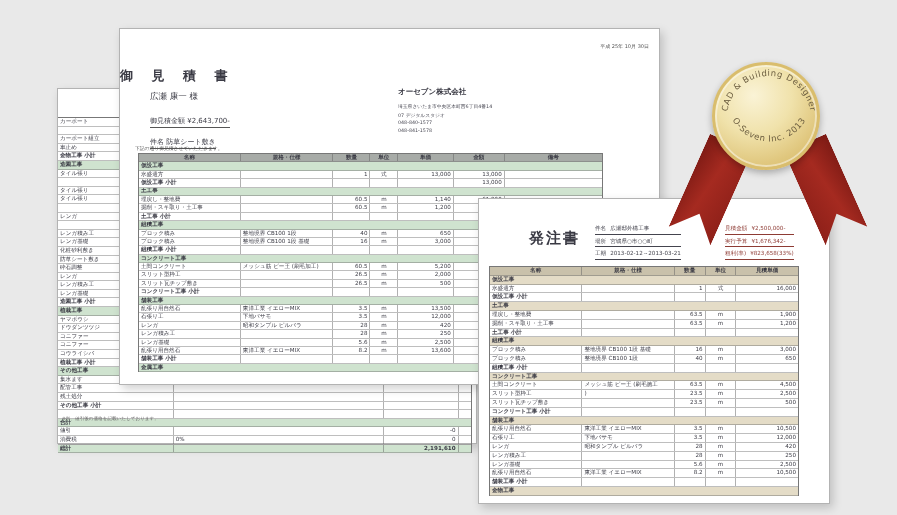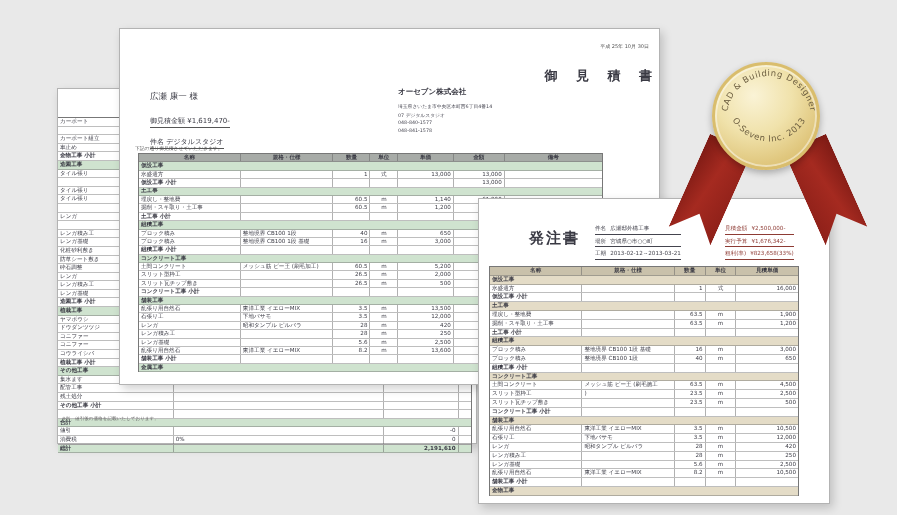--- a/index.html
+++ b/index.html
@@ -27,21 +27,21 @@
   .tbl.green .trow.total{font-weight:bold;}
   #est-table .trow{height:7.4px;}
   #ord-table .trow{height:7.8px;}
   #list-table .trow{height:7.6px;}
   #est-table{left:18px;top:124px;width:463px;}
   #ord-table{left:10px;top:67px;width:308px;}
   #list-table{left:0px;top:28px;width:413px;border-left:none;}
 
   
   .est-date{position:absolute;top:14px;right:10px;font-size:5px;color:#555;}
-  .est-title{position:absolute;top:38px;left:0;width:100%;text-align:right;font-size:13px;letter-spacing:7px;color:#3a3a44;font-weight:bold;font-family:"DejaVu Serif","Liberation Serif",serif;}
+  .est-title{position:absolute;top:38px;left:0;width:100%;text-align:left;font-size:13px;letter-spacing:7px;color:#3a3a44;font-weight:bold;font-family:"DejaVu Serif","Liberation Serif",serif;}
   .est-customer{position:absolute;top:62px;left:30px;font-size:8.5px;color:#3a3a44;}
   .est-amount{position:absolute;top:87px;left:30px;font-size:7px;color:#3a3a44;border-bottom:1px solid #555;padding-bottom:1px;}
   .est-subject{position:absolute;top:108px;left:30px;font-size:7px;color:#3a3a44;border-bottom:1px solid #555;padding-bottom:1px;}
   .est-intro{position:absolute;top:116px;left:15px;font-size:4.8px;color:#555;}
   .est-company{position:absolute;top:58px;left:278px;color:#3a3a44;}
   .est-company .co-name{font-size:7.5px;font-weight:bold;margin-bottom:6px;font-family:Liberation Mono, monospace;}
   .est-company .co-line{font-size:4.8px;margin-top:2.5px;color:#4a4a55;}
 
   
   .ord-title{position:absolute;left:50px;top:30px;font-size:15px;letter-spacing:2px;color:#3a3a44;font-weight:bold;font-family:"DejaVu Serif","Liberation Serif",serif;}
@@ -292,22 +292,22 @@
           <span class="cell c-note" style="width: 3%;"></span>
         </div>
       </div>
     <div class="list-note">※尚、値引後の価格を記載いたしております。</div>
   </div>
 
   <div id="doc-estimate" class="page">
     <div class="est-date">平成 25年 10月 30日</div>
     <div class="est-title">御 見 積 書</div>
     <div class="est-customer">広瀬 康一 様</div>
-    <div class="est-amount">御見積金額  ¥1,619,470-</div>
-    <div class="est-subject">件名  デジタルスタジオ</div>
+    <div class="est-amount">御見積金額  ¥2,643,700-</div>
+    <div class="est-subject">件名  防草シート敷き</div>
     <div class="est-intro">下記の通り御見積させていただきます。</div>
     <div class="est-company">
       <div class="co-name">オーセブン株式会社</div>
       <div class="co-line">埼玉県さいたま市中央区本町西6丁目4番14</div>
       <div class="co-line">07 デジタルスタジオ</div>
       <div class="co-line">048-840-1577</div>
       <div class="co-line">048-841-1578</div>
     </div>
     <div id="est-table" class="tbl green">
         <div class="trow head">

